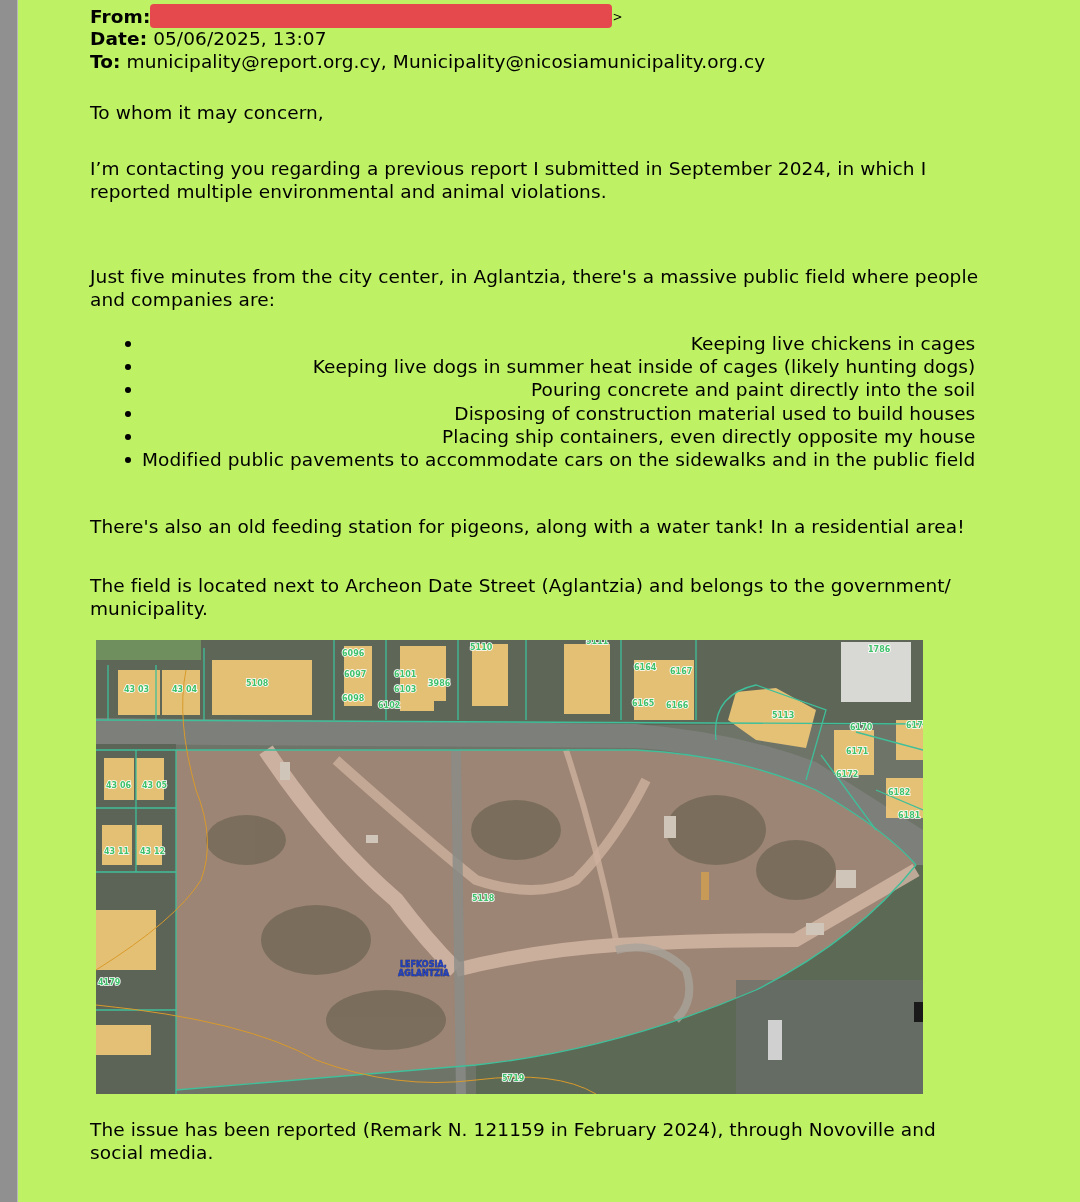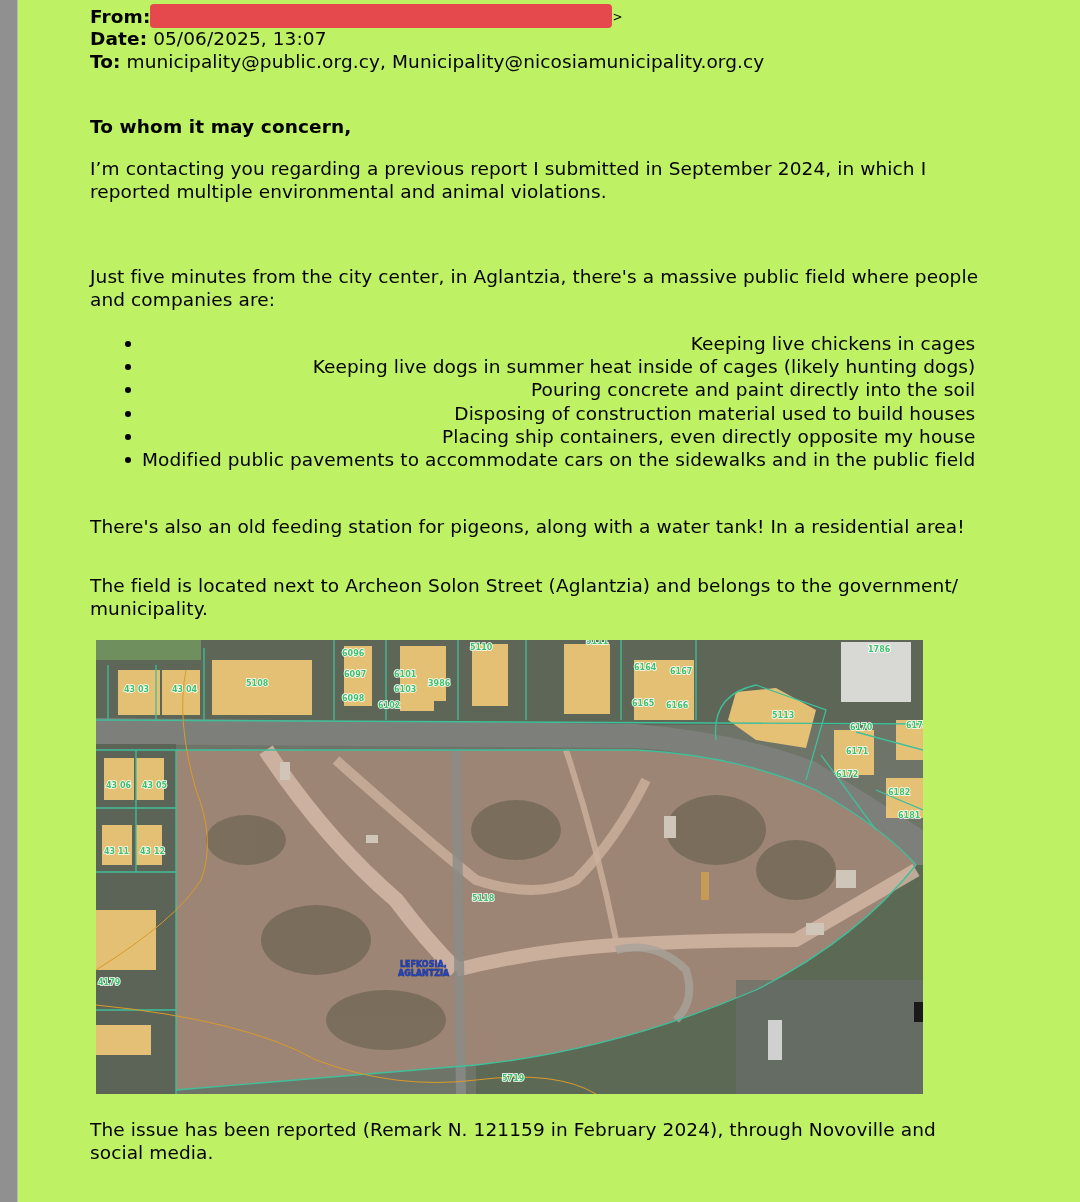--- a/index.html
+++ b/index.html
@@ -34,39 +34,39 @@
     <div class="para" style="top:4px;">
       <div class="hdr-row">
         <span class="hdr-label">From:</span><span class="redact"></span><span class="redact-tail">&gt;</span>
       </div>
       <div class="hdr-row">
         <span class="hdr-label">Date:</span>
         <span>05/06/2025, 13:07</span>
       </div>
       <div class="hdr-row">
         <span class="hdr-label">To:</span>
-        <span>municipality@public.org.cy, Municipality@nicosiamunicipality.org.cy</span>
+        <span>municipality@report.org.cy, Municipality@nicosiamunicipality.org.cy</span>
       </div>
     </div>
 
-    <p class="para" style="top:115px;font-weight:bold;">To whom it may concern,</p>
+    <p class="para" style="top:101px;">To whom it may concern,</p>
     <p class="para" style="top:157px;">I’m contacting you regarding a previous report I submitted in September 2024, in which I reported multiple environmental and animal violations.</p>
     <p class="para" style="top:265px;">Just five minutes from the city center, in Aglantzia, there's a massive public field where people and companies are:</p>
 
     <ul class="bullets">
       <li>Keeping live chickens in cages</li>
       <li>Keeping live dogs in summer heat inside of cages (likely hunting dogs)</li>
       <li>Pouring concrete and paint directly into the soil</li>
       <li>Disposing of construction material used to build houses</li>
       <li>Placing ship containers, even directly opposite my house</li>
       <li>Modified public pavements to accommodate cars on the sidewalks and in the public field</li>
     </ul>
 
     <p class="para" style="top:489px;margin-top:26px;">There's also an old feeding station for pigeons, along with a water tank! In a residential area!</p>
-    <p class="para" style="top:574px;">The field is located next to Archeon Solon Street (Aglantzia) and belongs to the government/ municipality.</p>
+    <p class="para" style="top:574px;">The field is located next to Archeon Date Street (Aglantzia) and belongs to the government/ municipality.</p>
     <p class="para" style="top:1118px;">The issue has been reported (Remark N. 121159 in February 2024), through Novoville and social media.</p>
   </div>
 </div>
 
 <div class="map">
   <svg width="827" height="454" viewBox="0 0 827 454" xmlns="http://www.w3.org/2000/svg">
 
     <rect x="0" y="0" width="827" height="454" fill="#6f7468"></rect>
 
     <rect x="0" y="0" width="827" height="85" fill="#5d6657"></rect>

